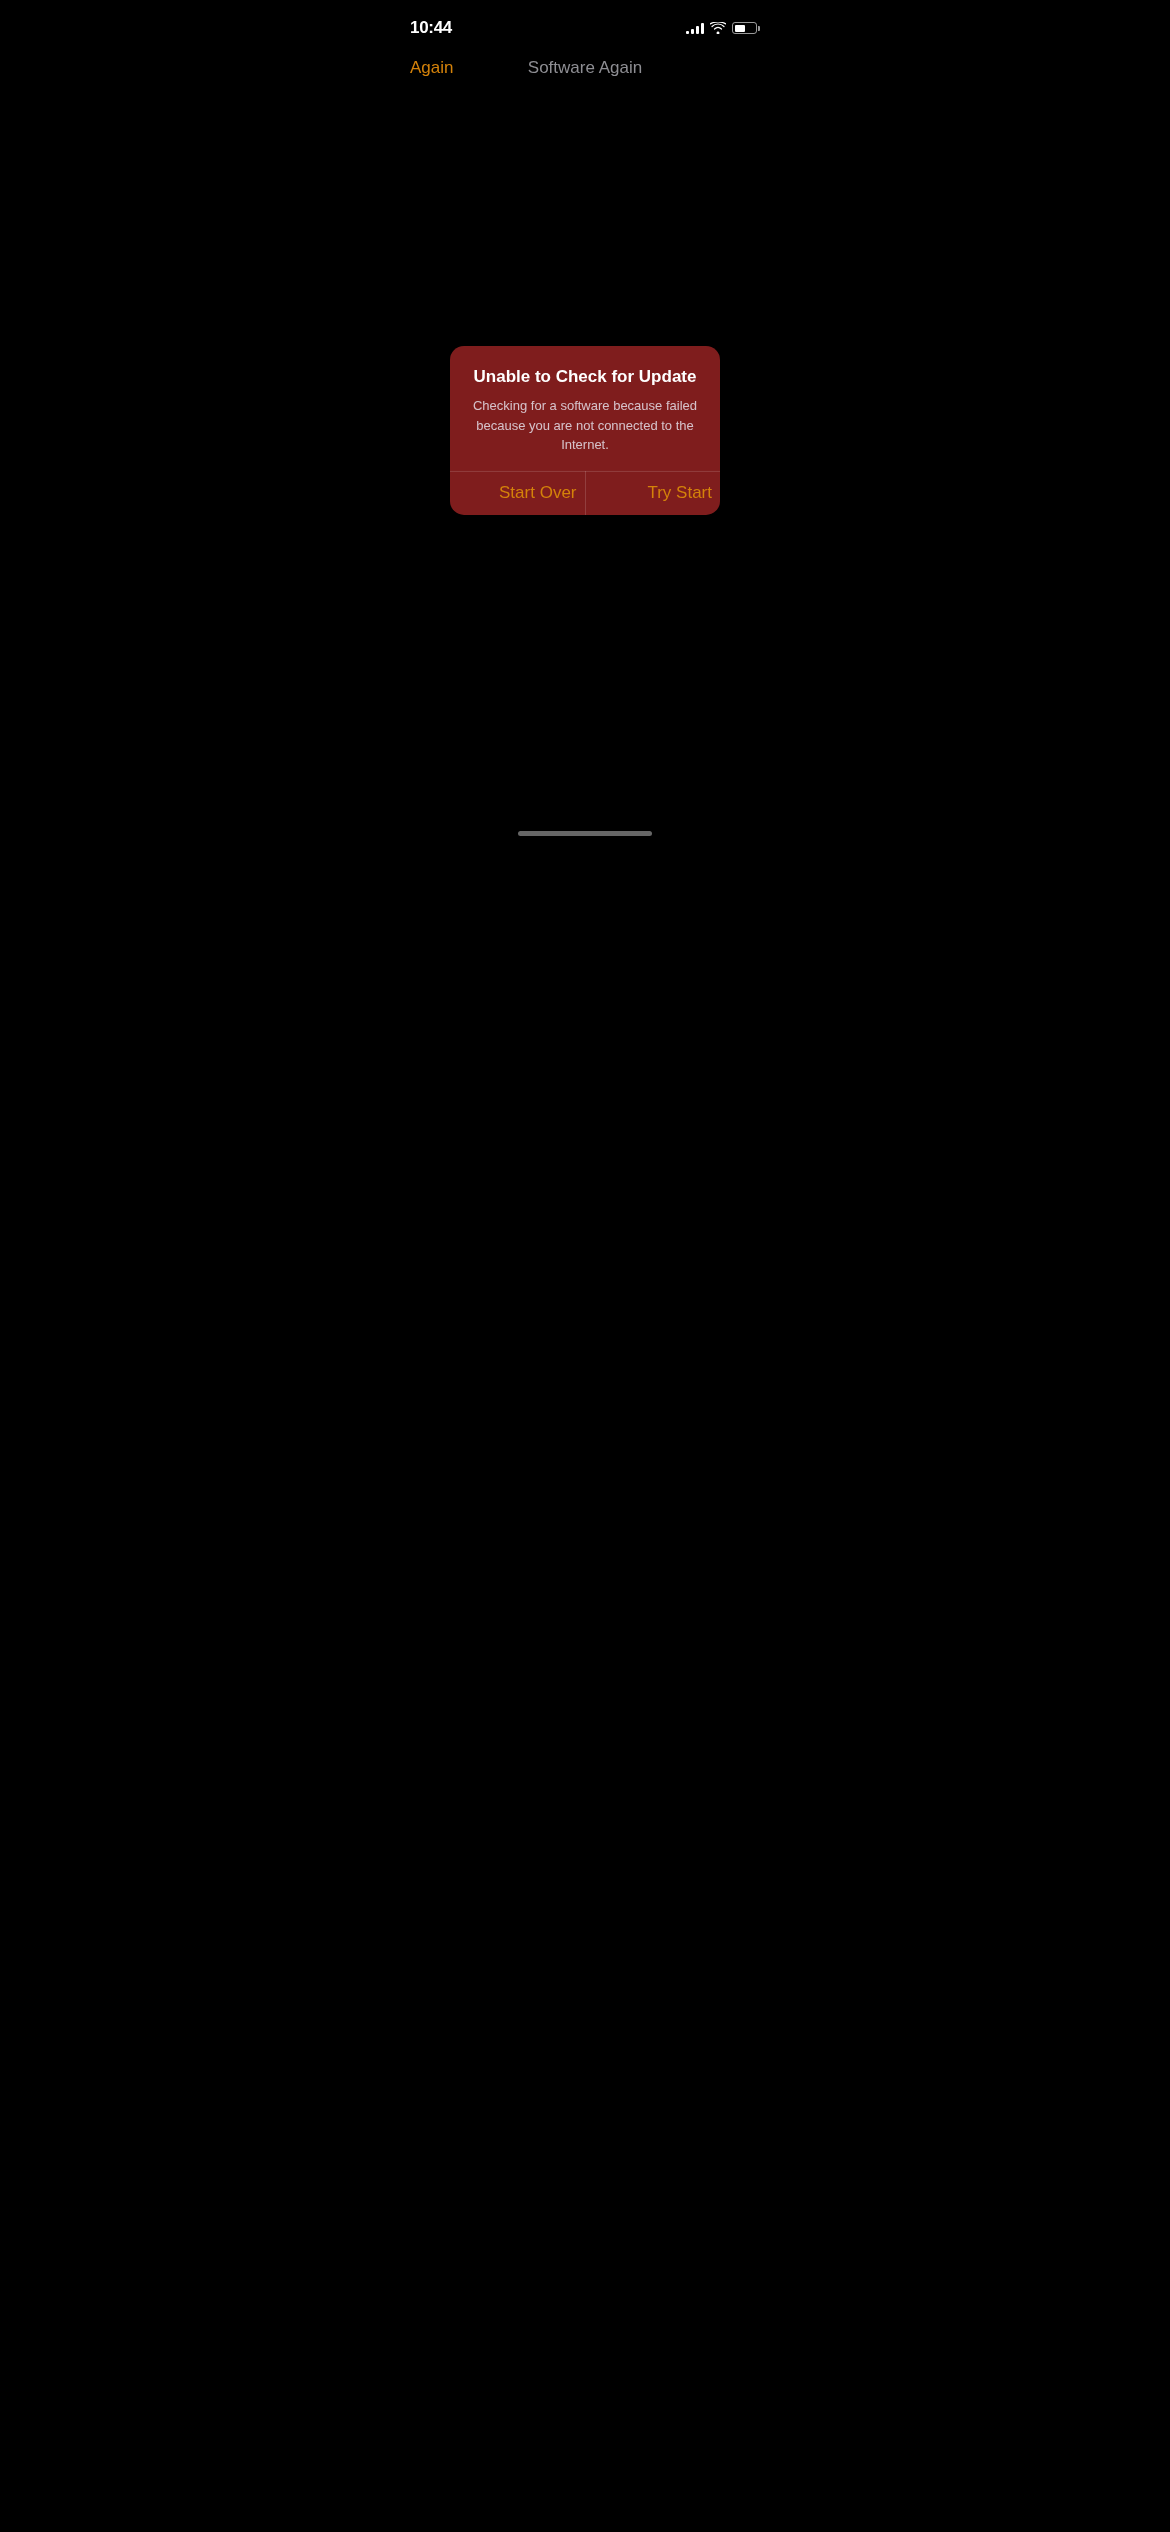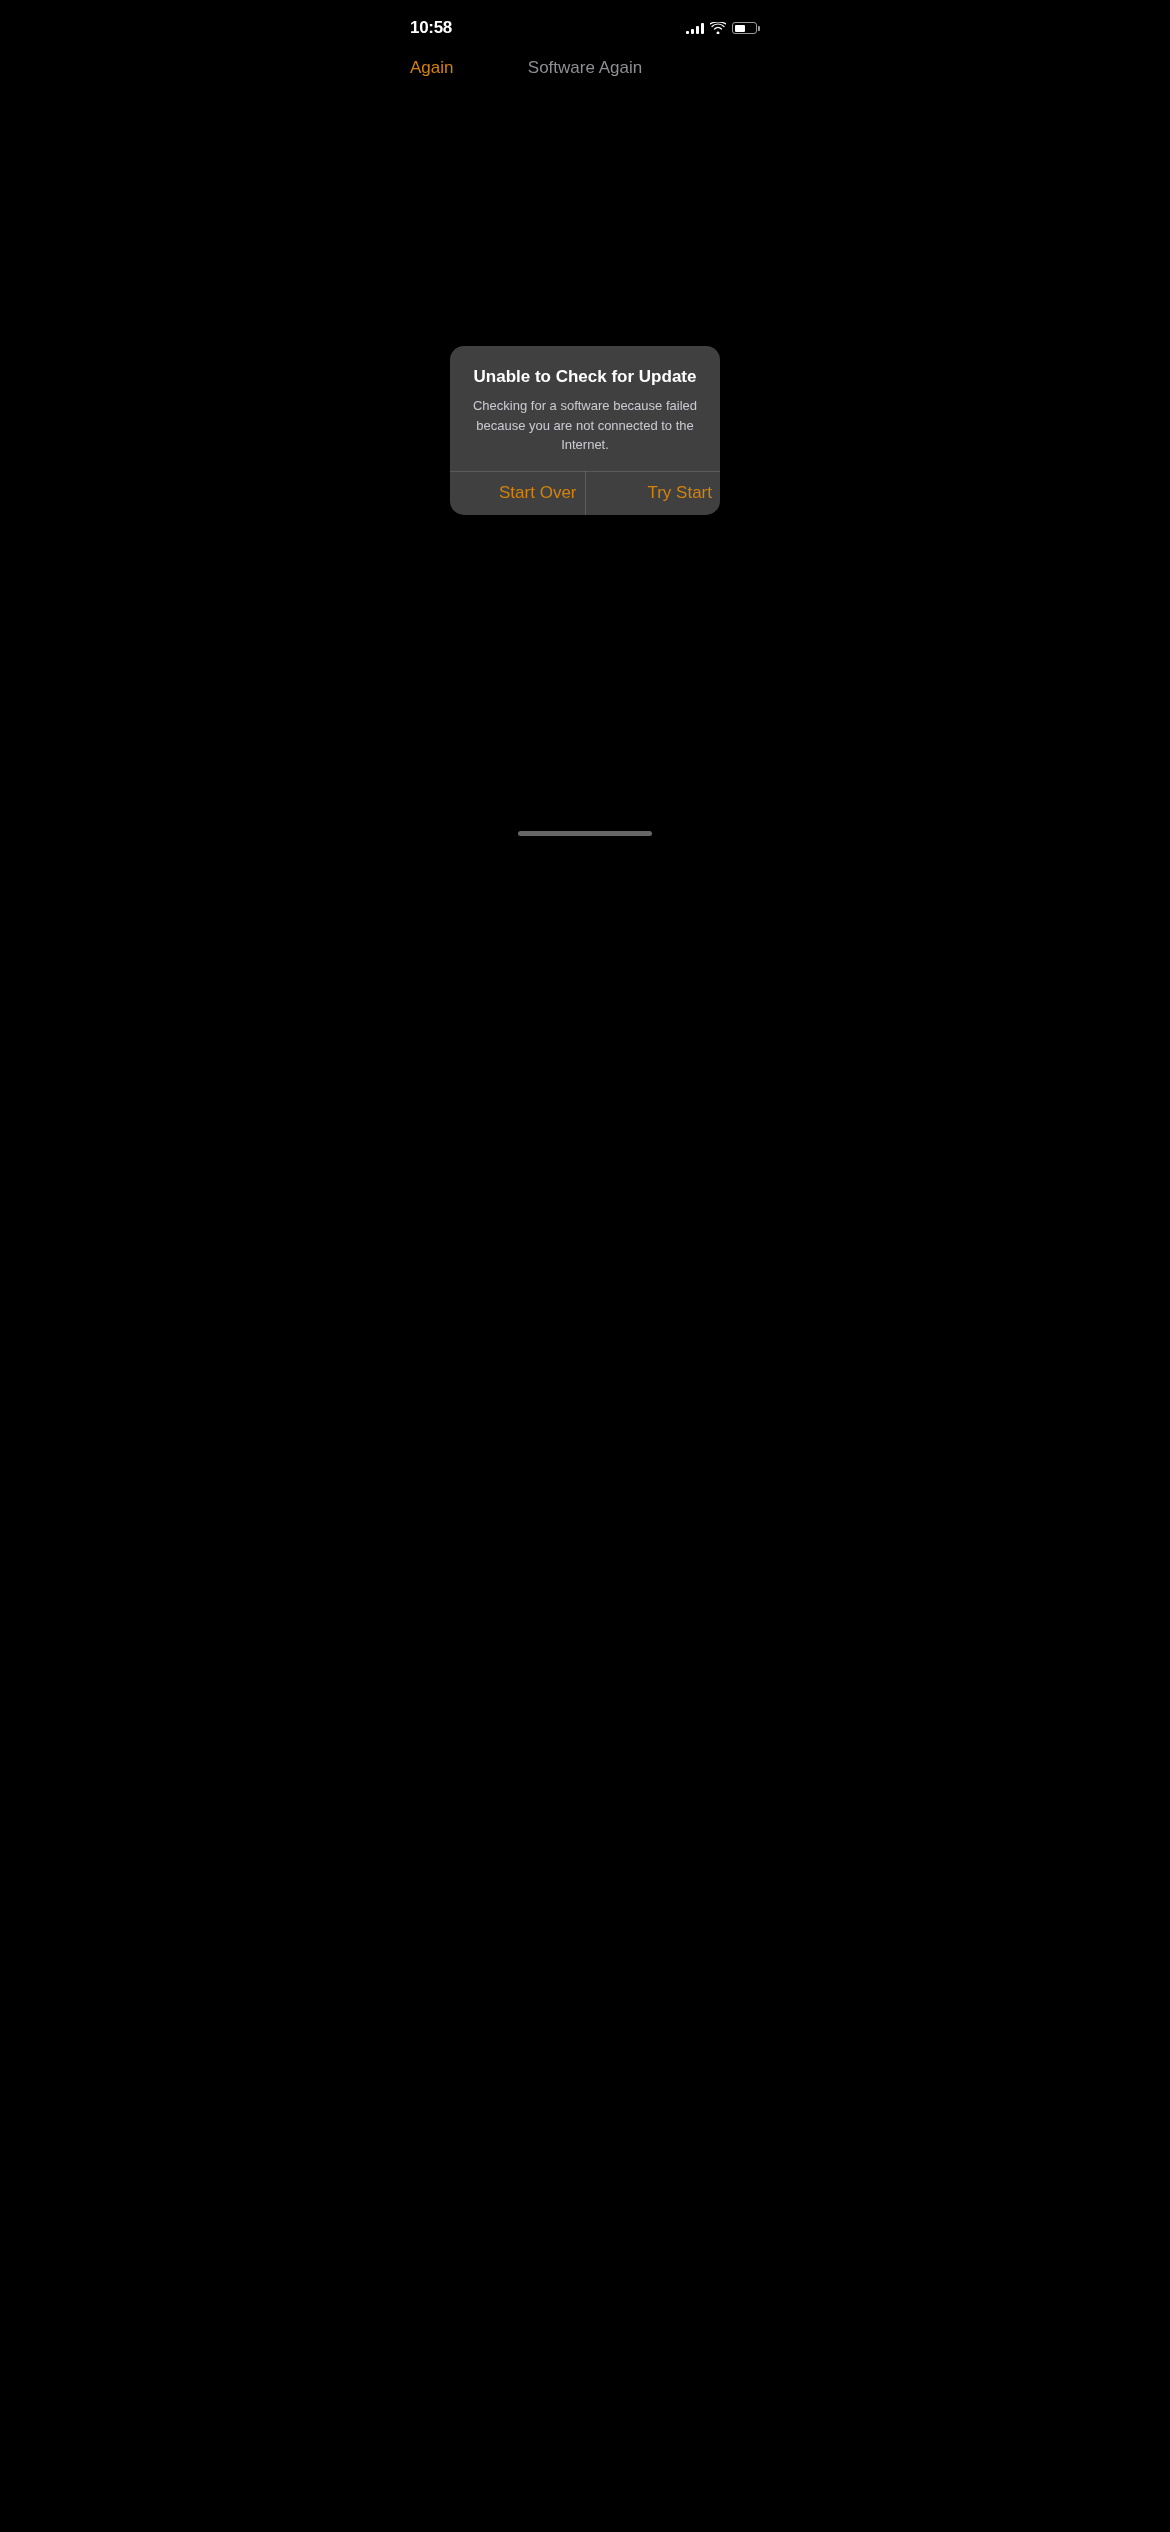--- a/index.html
+++ b/index.html
@@ -133,21 +133,21 @@
       justify-content: center;
       position: absolute;
       top: 50%;
       left: 50%;
       transform: translate(-50%, -45%);
       width: 100%;
     }
 
     
     .alert-dialog {
-      background: #404040;
+      background: #7f1d1d;
       border-radius: 14px;
       width: 270px;
       overflow: hidden;
       box-shadow: 0 4px 40px rgba(0,0,0,0.5);
     }
 
     .alert-content {
       padding: 20px 16px 16px;
       text-align: center;
     }
@@ -202,21 +202,21 @@
       width: 134px;
       height: 5px;
       background: rgba(255,255,255,0.4);
       border-radius: 3px;
     }
   </style>
 </head>
 <body>
 
 <div class="status-bar">
-  <span class="status-time">10:58</span>
+  <span class="status-time">10:44</span>
   <div class="status-icons">
     <div class="signal-bars">
       <div class="signal-bar"></div>
       <div class="signal-bar"></div>
       <div class="signal-bar"></div>
       <div class="signal-bar"></div>
     </div>
     <div class="wifi-icon">
       <svg width="16" height="12" viewBox="0 0 16 12" fill="none">
         <path d="M8 9.5C8.8 9.5 9.5 10.2 9.5 11C9.5 11.8 8.8 12.5 8 12.5C7.2 12.5 6.5 11.8 6.5 11C6.5 10.2 7.2 9.5 8 9.5Z" fill="white"></path>

